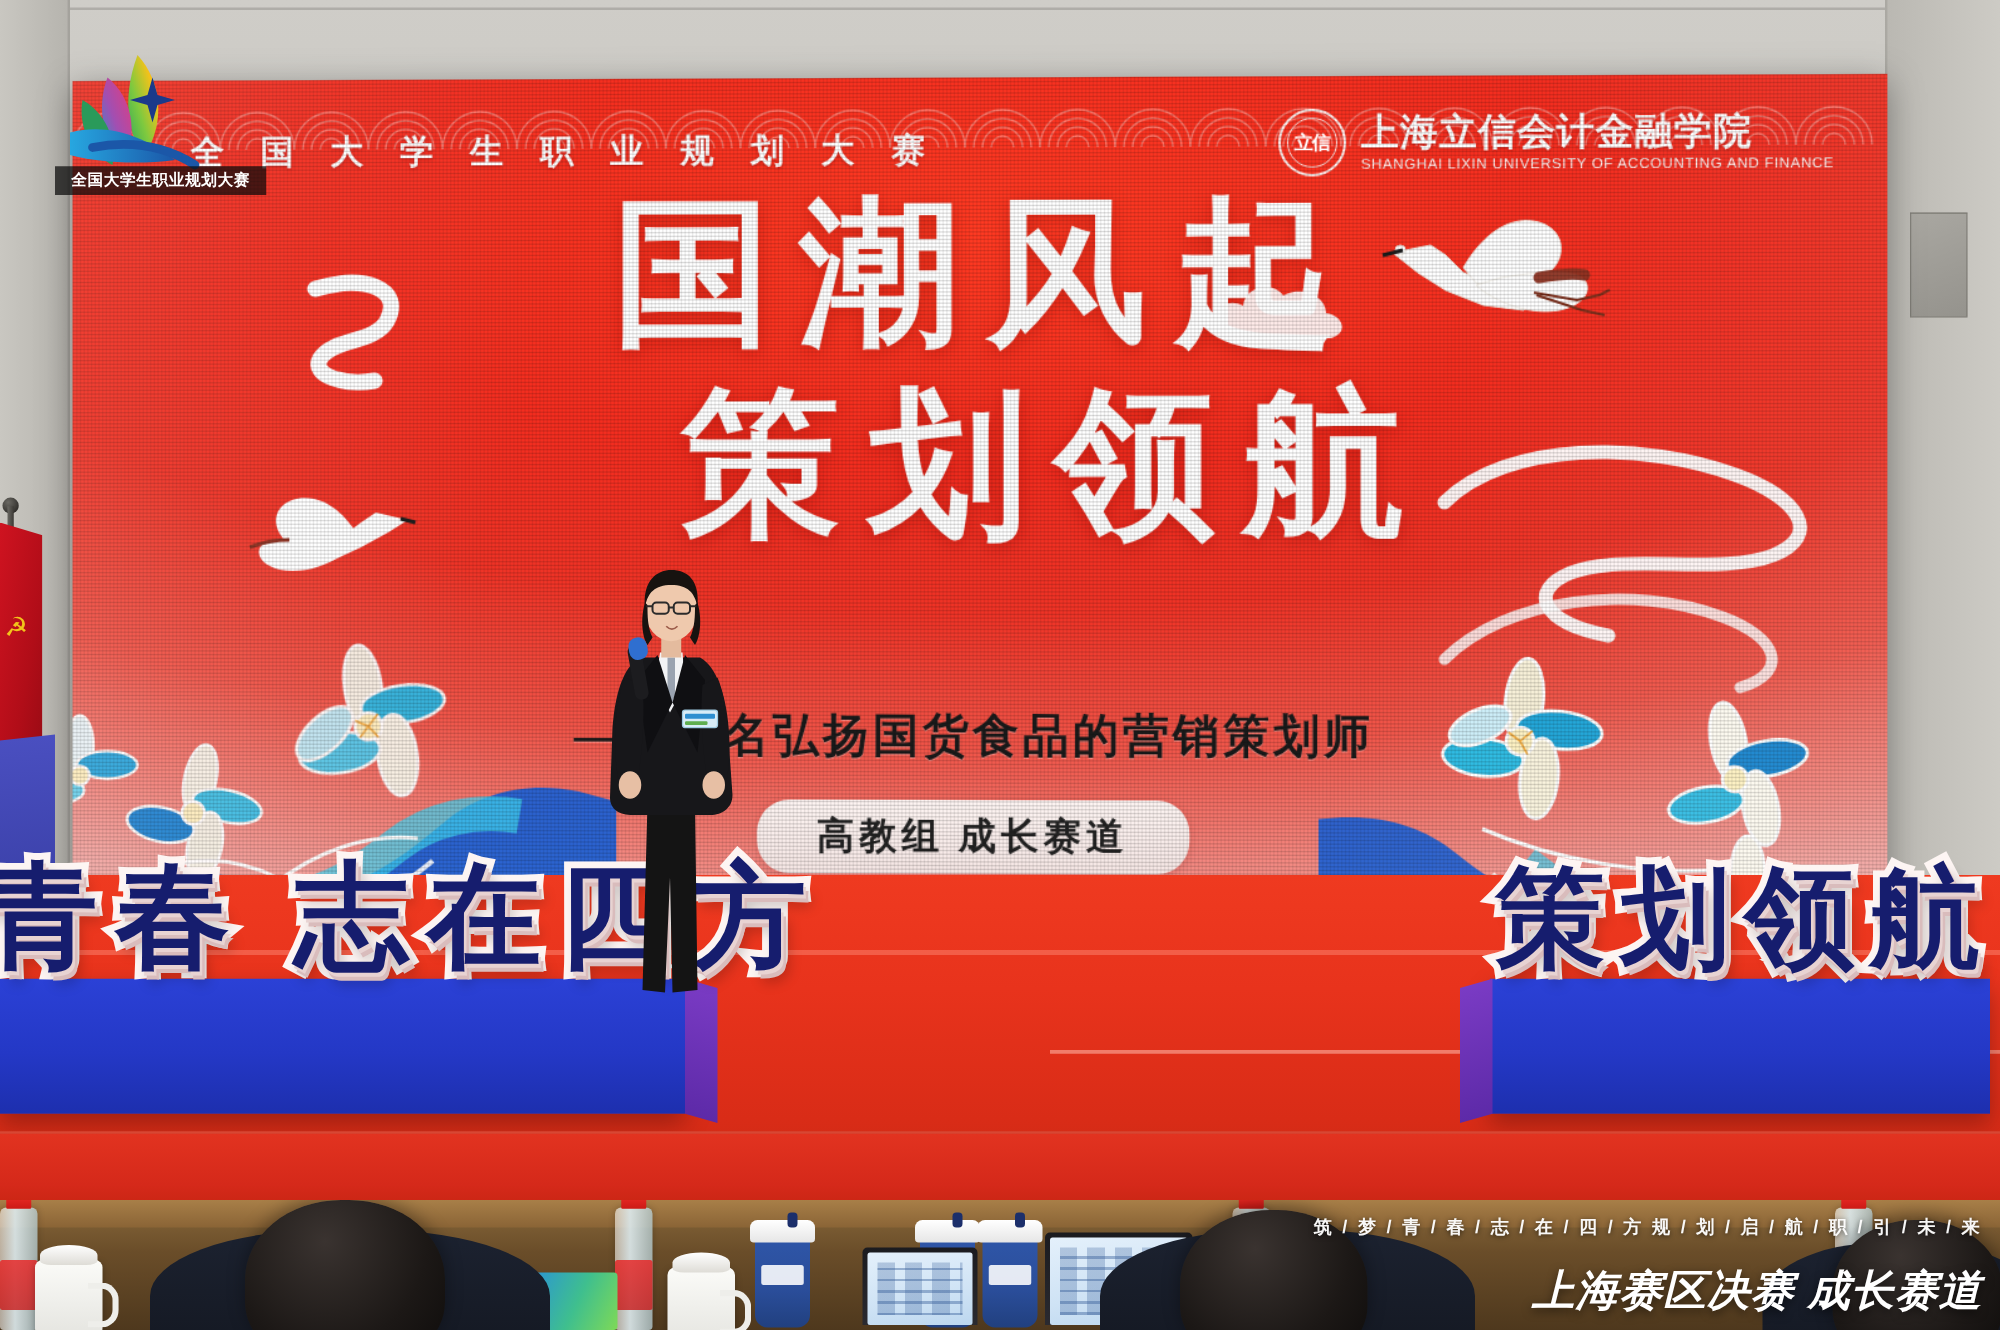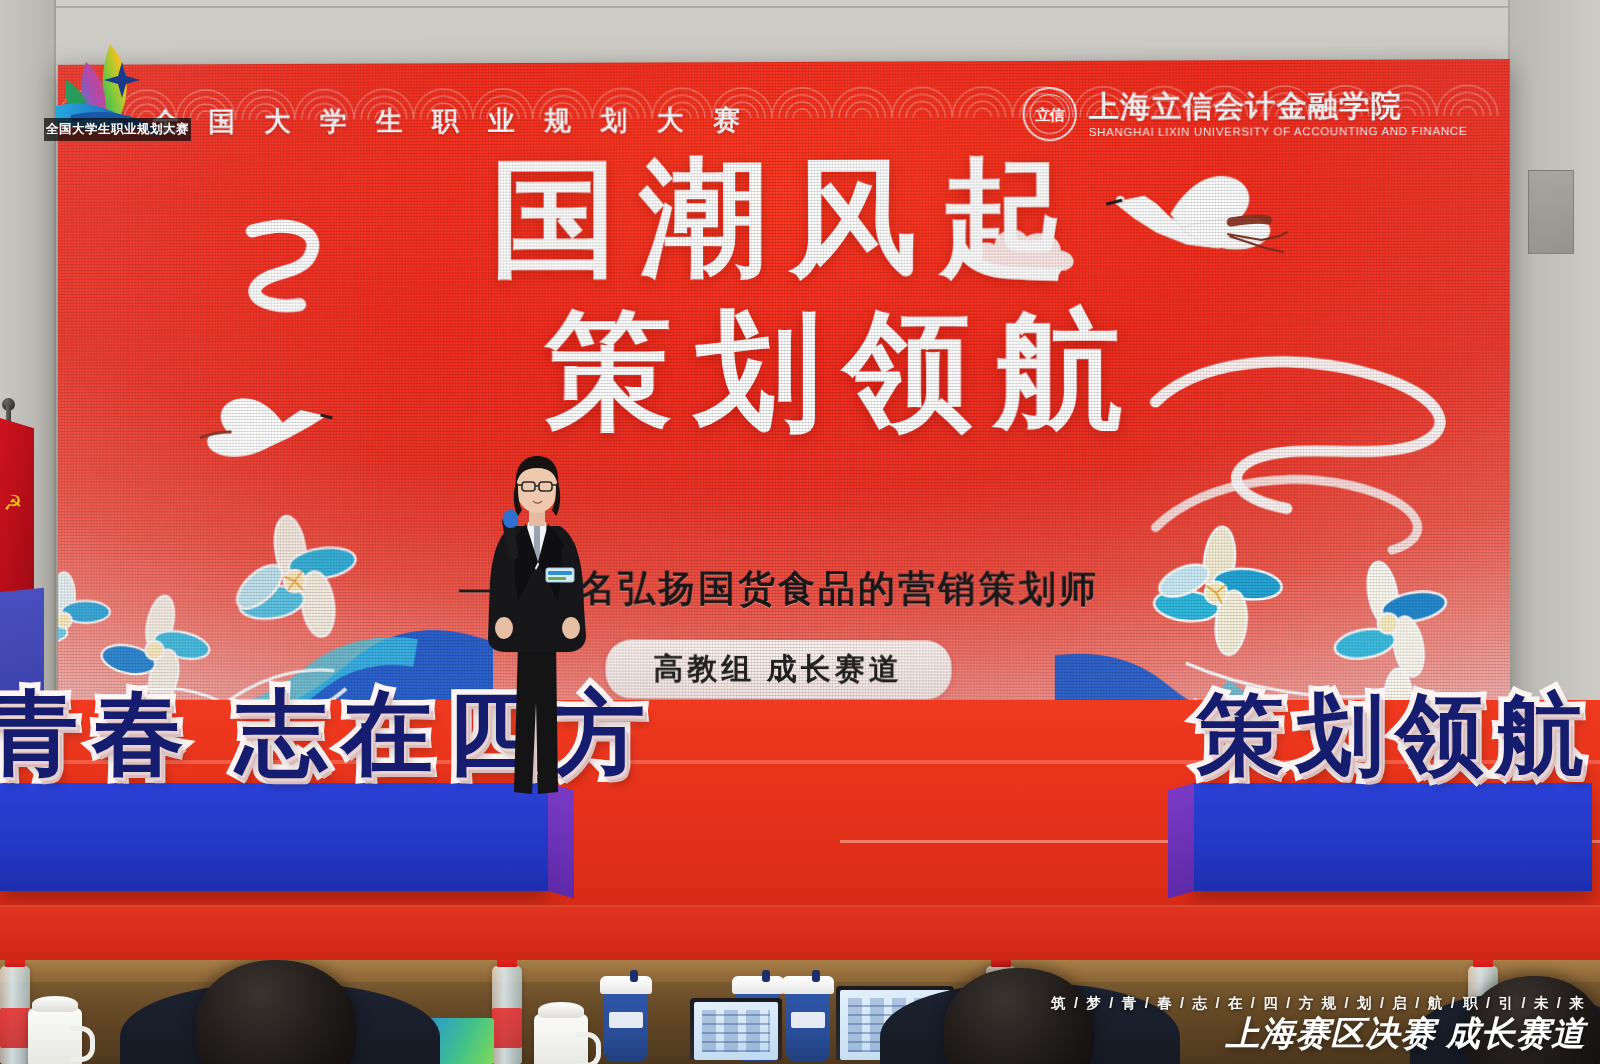--- a/index.html
+++ b/index.html
@@ -356,44 +356,44 @@
     background: linear-gradient(180deg,#6f63d6,#4d42b0); border-radius: 3px;
   }
 
   
   .wm {
     position: absolute; right: 14px; bottom: 12px; text-align: right;
     pointer-events: none;
   }
   .wm-tag {
     color: rgba(255,255,255,.96); font-size: 14.5px; letter-spacing: 2.2px;
-    font-weight: 700; margin-bottom: 2px;
+    font-weight: 700; margin-bottom: 24px;
     text-shadow: 0 1px 4px rgba(0,0,0,.6);
     white-space: nowrap;
   }
   .wm-t1 {
     color:#fff; font-size: 40px; font-weight: 700; letter-spacing: 1px;
     font-style: italic;
     text-shadow: 0 2px 8px rgba(0,0,0,.55), 0 0 2px rgba(0,0,0,.5);
     white-space: nowrap; line-height: 1.05;
   }
   .wm-t2 {
     color:#fff; font-size: 34px; font-weight: 700; letter-spacing: 1px;
     font-style: italic;
     text-shadow: 0 2px 8px rgba(0,0,0,.55);
     white-space: nowrap; line-height: 1.1; margin-top: 2px;
   }
 
   
   .corner-logo { position: absolute; left: 44px; top: 36px; width: 140px; height: 120px; }
   .logo-cap {
-    position: absolute; left: 0; bottom: 15px;
+    position: absolute; left: 0; bottom: 0;
     background: rgba(10,10,10,.72);
     color: #fff; font-size: 12.5px; font-weight: 700; letter-spacing: .5px;
-    padding: 3px 2px; white-space: nowrap;
+    padding: 3px 13px; white-space: nowrap;
   }
 </style>
 </head>
 <body>
 
 <div id="stage">
 
   <div class="wall"></div>
   <div class="wall-seam-top"></div>
   <div class="wall-panel-left"></div>

